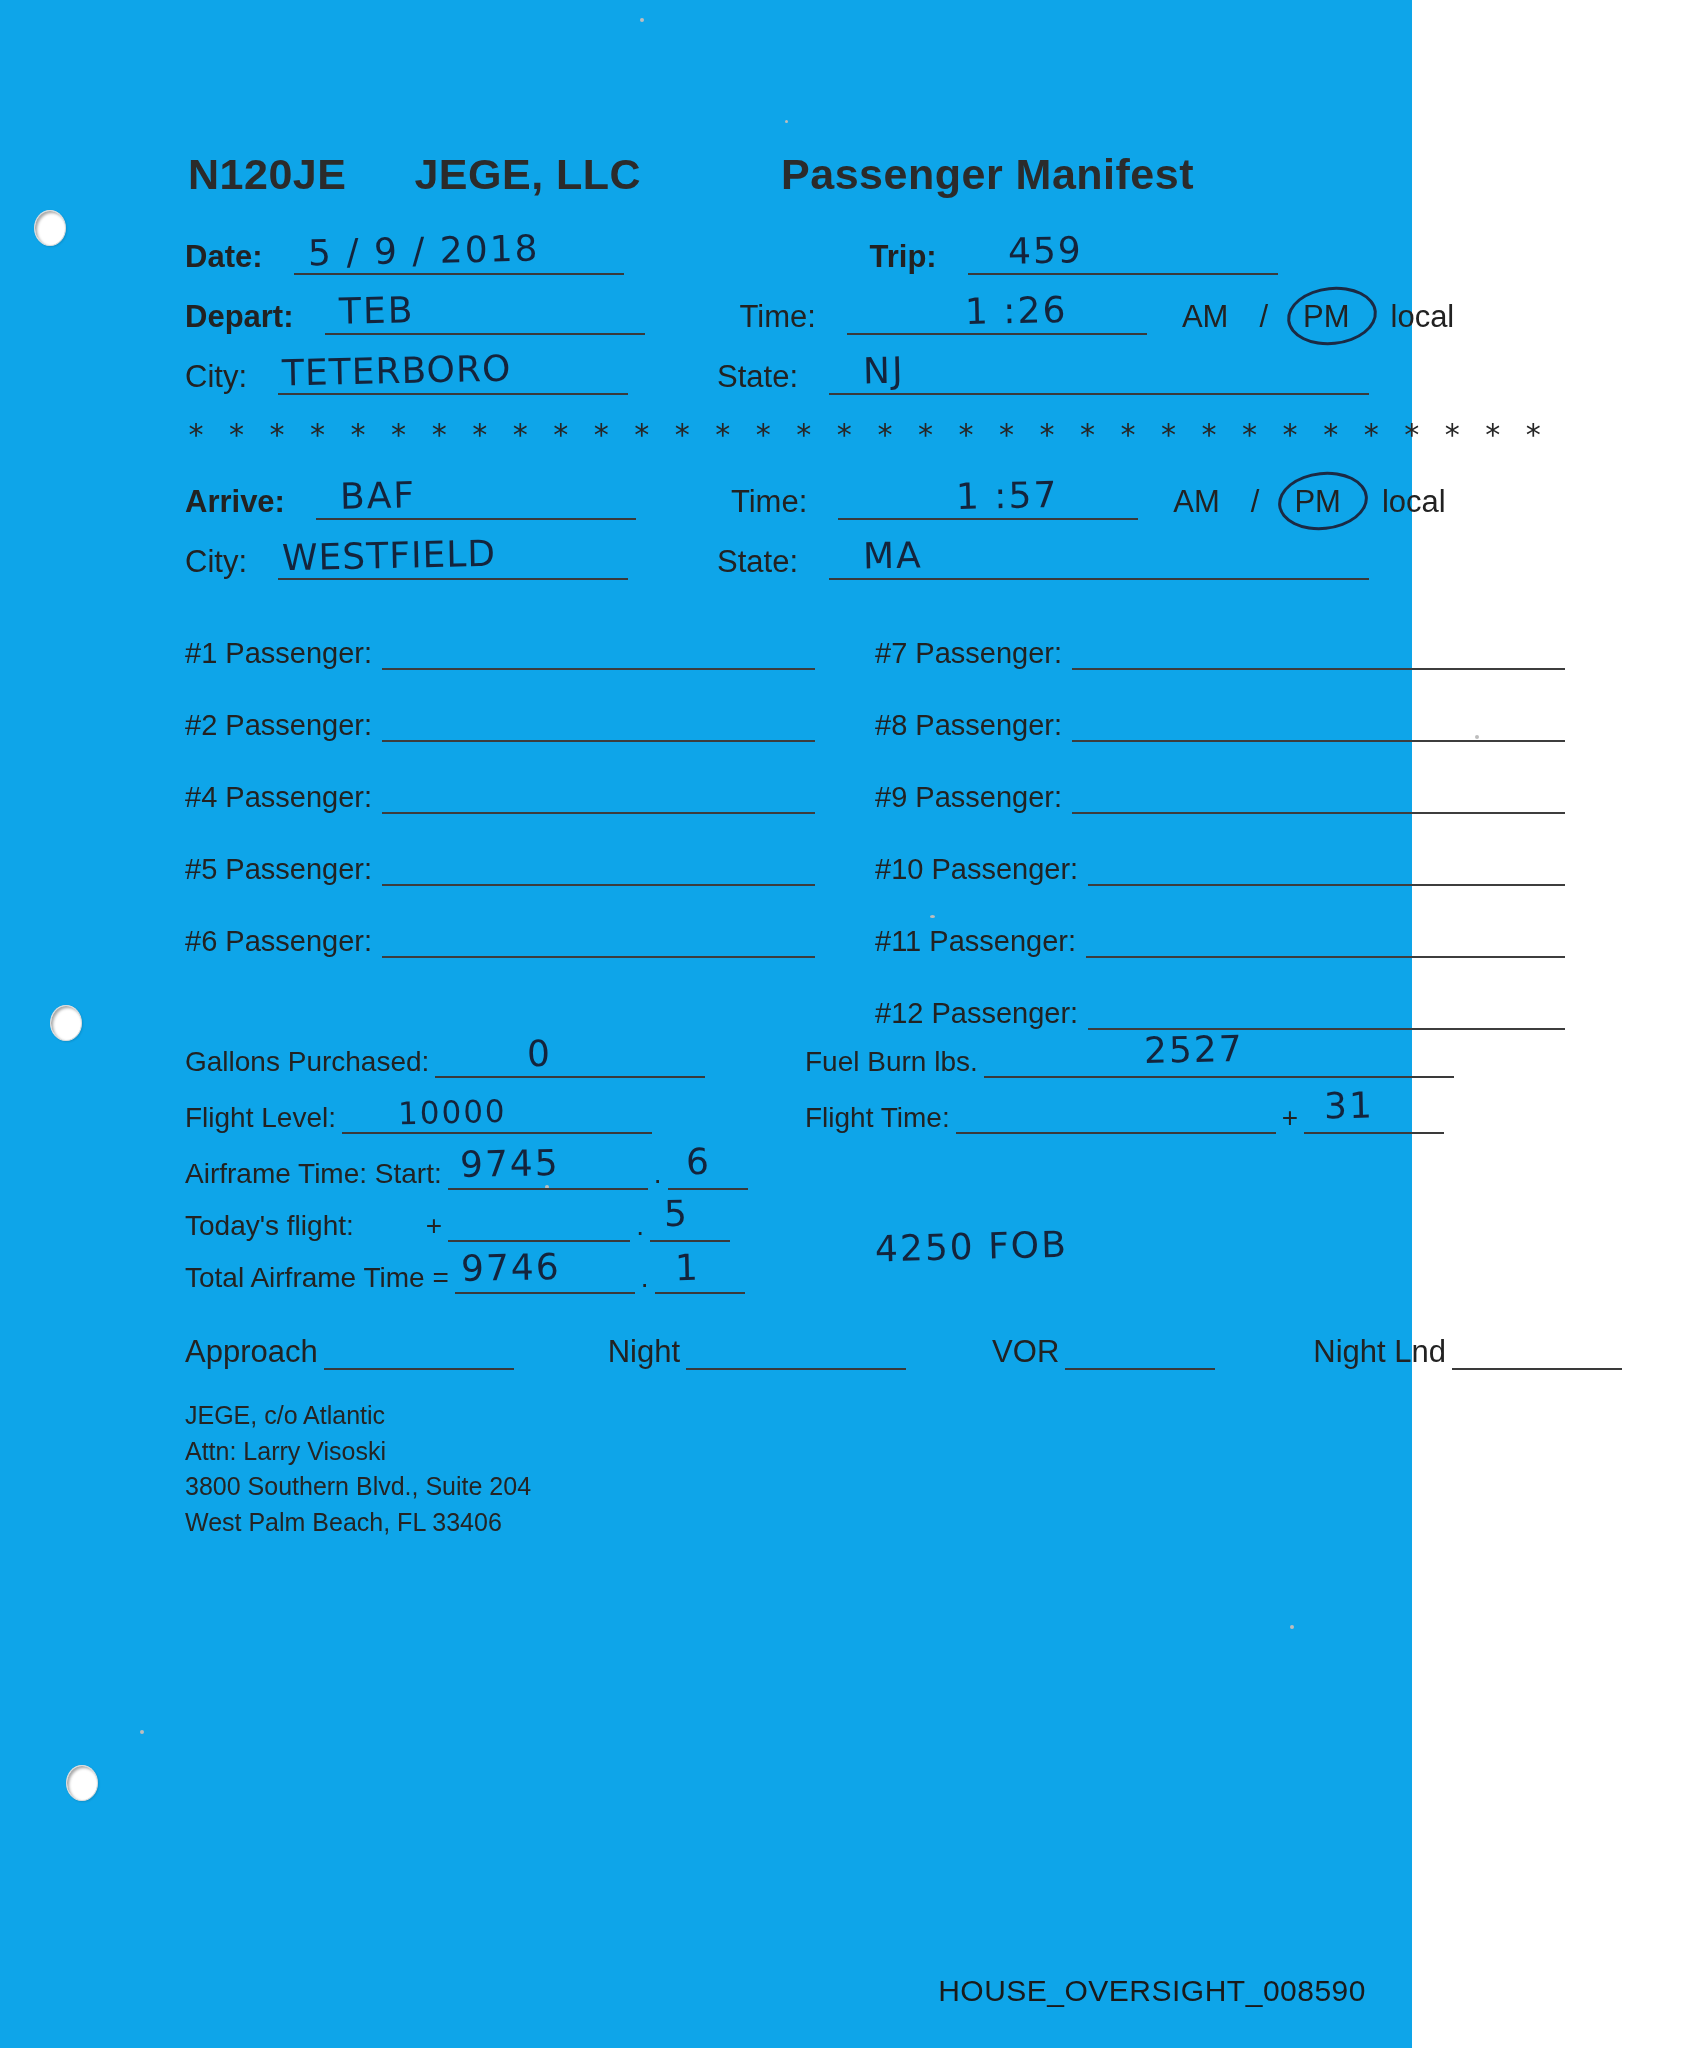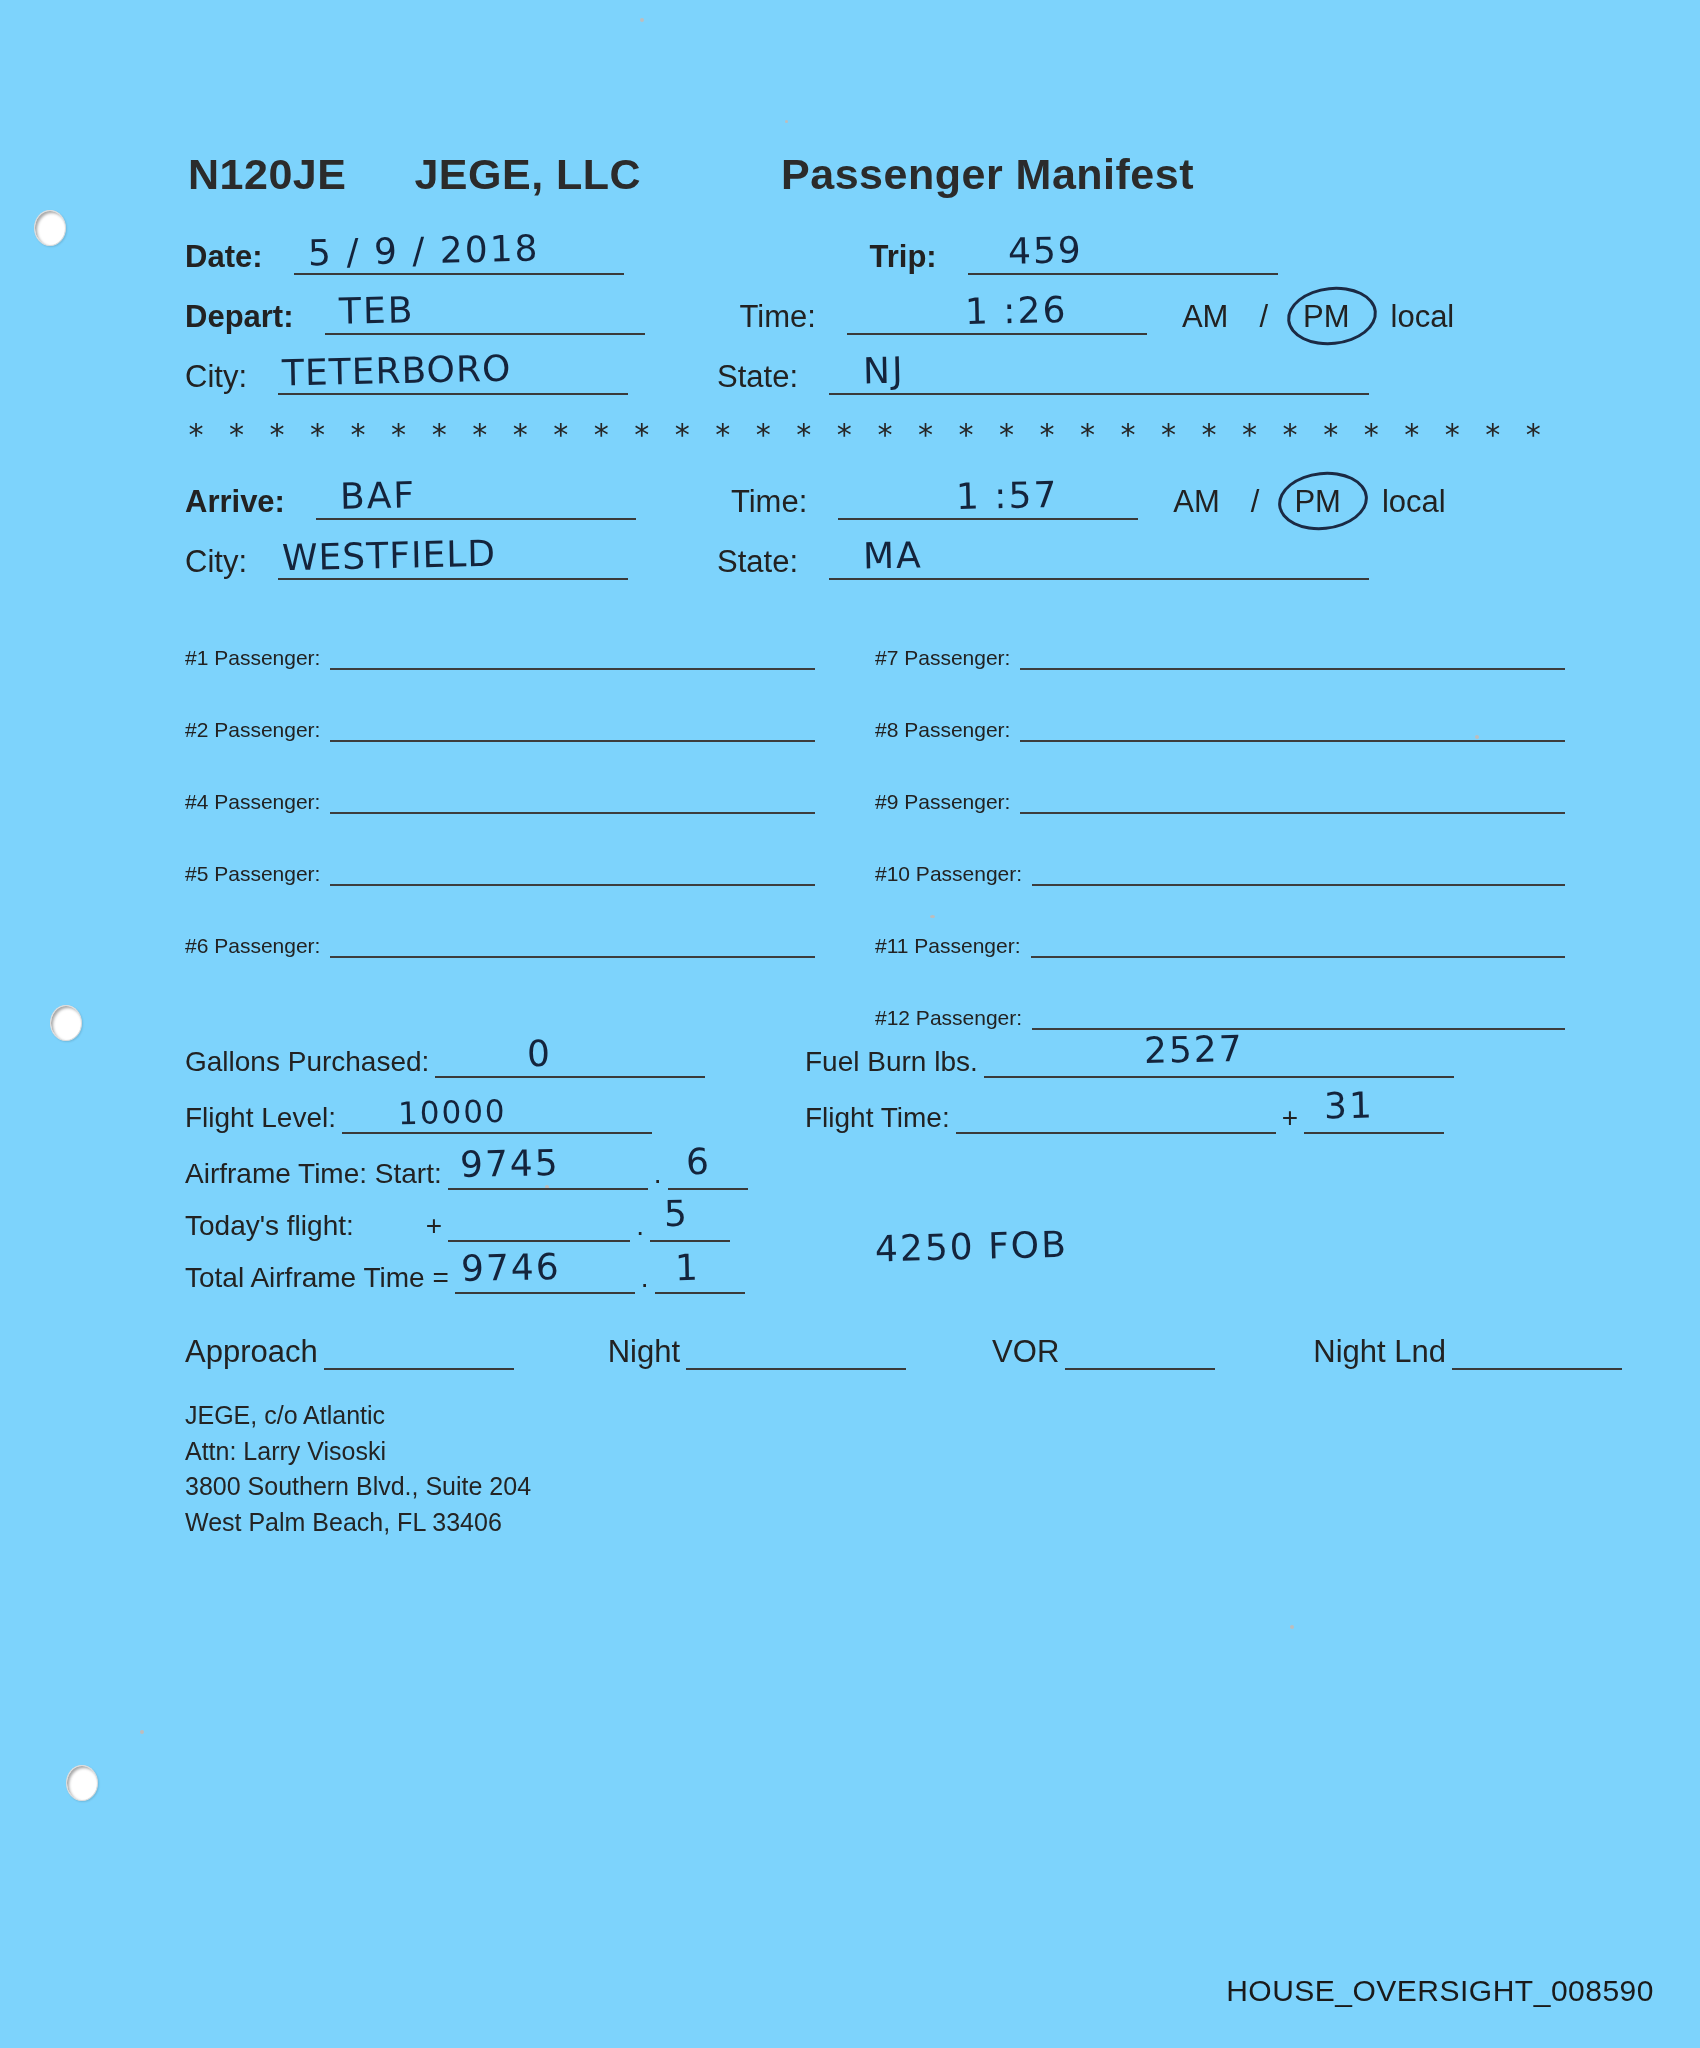--- a/index.html
+++ b/index.html
@@ -11,23 +11,23 @@
     width: 1700px;
     height: 2048px;
     position: relative;
     font-family: "Liberation Sans", sans-serif;
     color: #1b1b1b;
     overflow: hidden;
   }
   .page {
     position: absolute;
     left: 0; top: 0;
-    width: 1700px;
+    width: 1412px;
     height: 2048px;
-    background: #7dd3fc;
+    background: #0ea5e9;
   }
   
   .hole {
     position: absolute;
     width: 30px; height: 34px;
     border-radius: 50%;
     background: #ffffff;
     box-shadow: inset 2px 2px 3px rgba(0,0,0,0.35), 1px 1px 2px rgba(0,0,0,0.12);
     border: 1px solid #dcdcdc;
   }
@@ -108,21 +108,21 @@
     gap: 0;
     margin-top: 16px;
   }
   .pax-col { width: 50%; }
   .pax-row {
     display: flex;
     align-items: flex-end;
     height: 72px;
     font-size: 29px;
   }
-  .pax-row .lbl { font-size: 21px; }
+  .pax-row .lbl { font-size: 29px; }
   .pax-line {
     border-bottom: 2px solid #3d3d3d;
     height: 34px;
     flex: 1 1 auto;
     margin-left: 10px;
     margin-right: 60px;
   }
   .pax-col:last-child .pax-line { margin-right: 0; }
 
   

